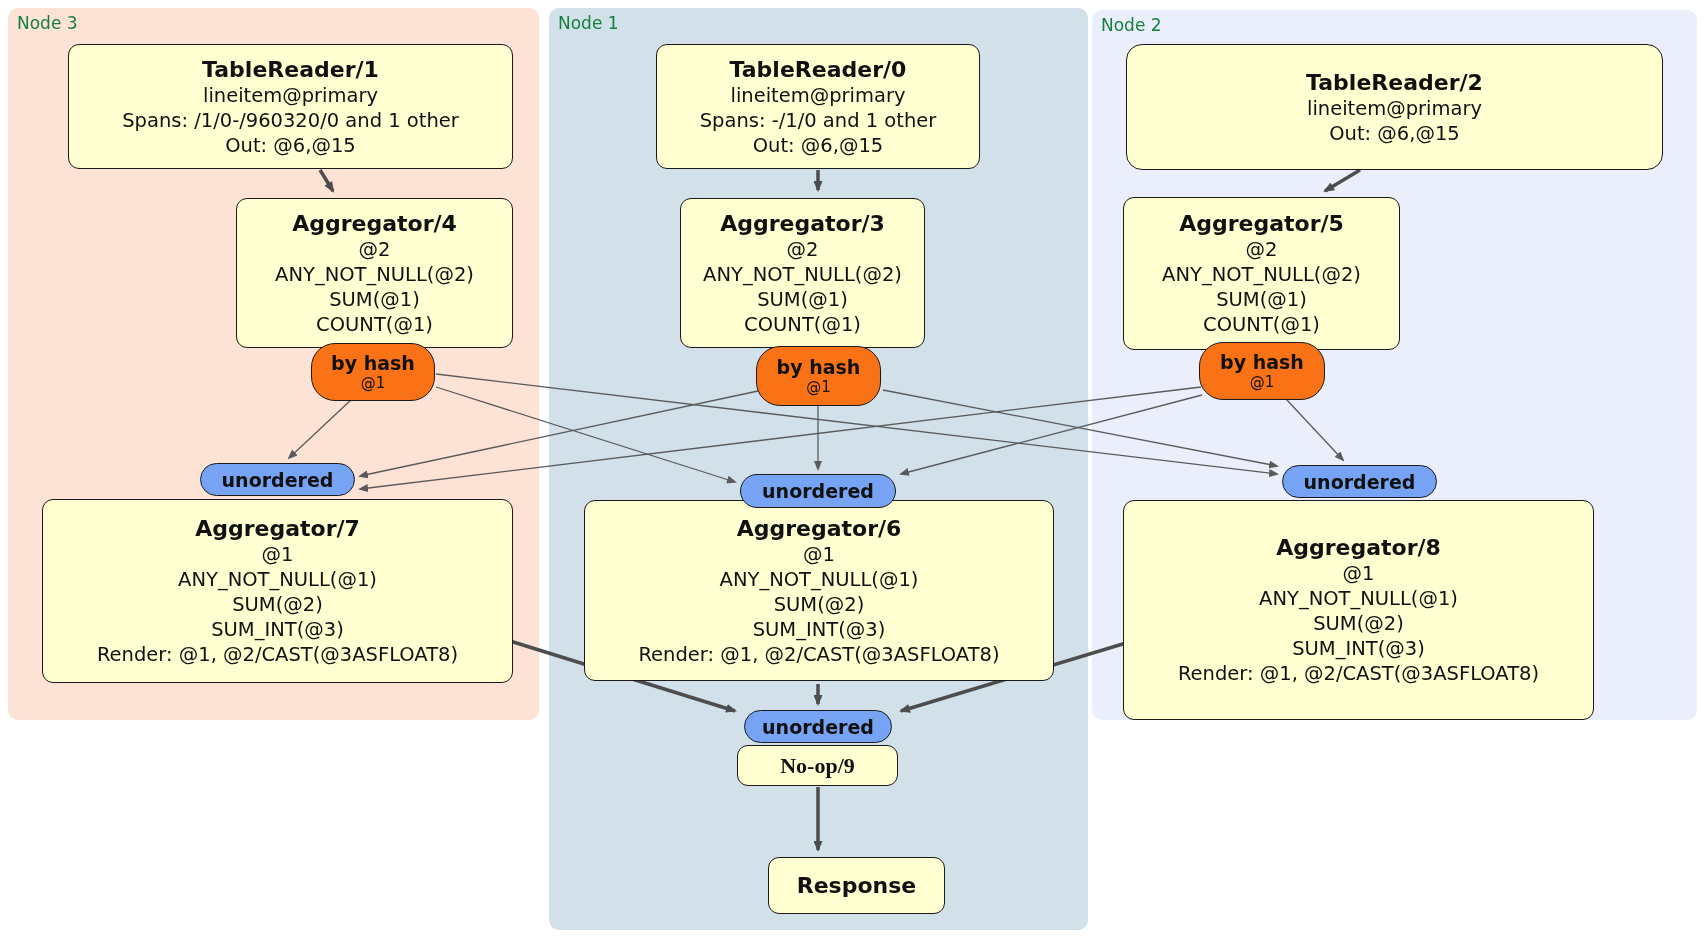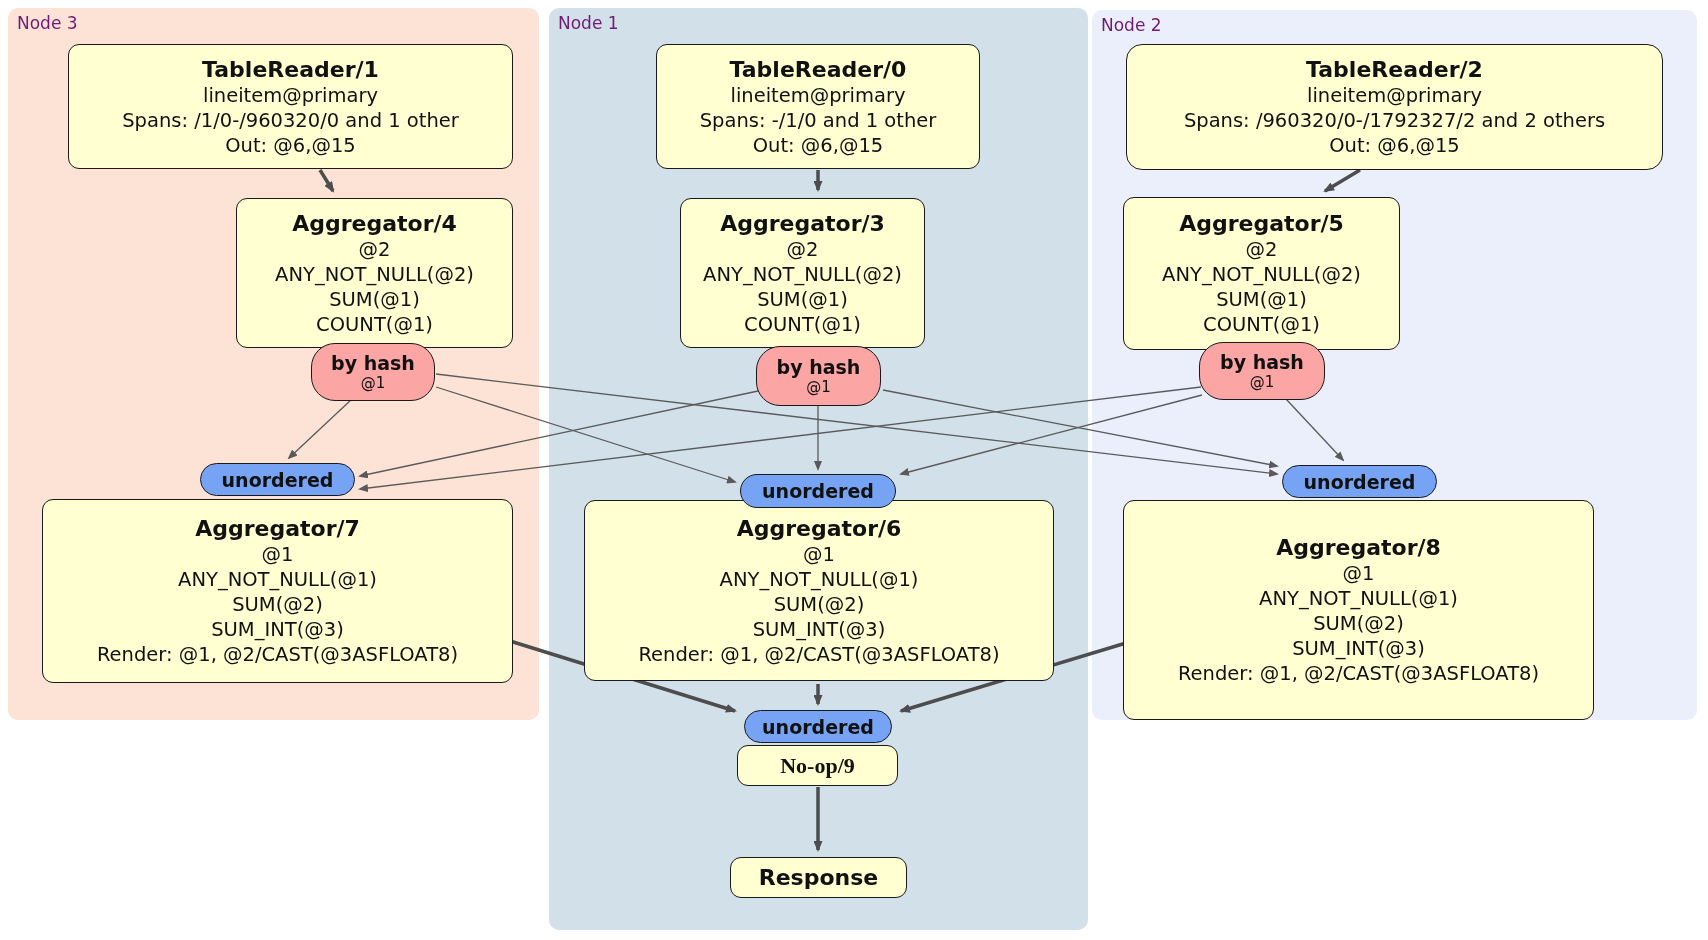--- a/index.html
+++ b/index.html
@@ -3,39 +3,39 @@
 <meta charset="utf-8">
 <style>
   html,body{margin:0;padding:0;background:#ffffff;}
   body{
     width:1708px;height:940px;position:relative;overflow:hidden;
     font-family:"DejaVu Sans","Liberation Sans",sans-serif;color:#111;
   }
   .stage{position:absolute;inset:0;width:1708px;height:940px;}
   
   .group{position:absolute;border-radius:10px;}
-  .group-label{position:absolute;left:9px;top:5px;font-size:17px;color:#701a75;white-space:nowrap;}
+  .group-label{position:absolute;left:9px;top:5px;font-size:17px;color:#15803d;white-space:nowrap;}
   #group-node3{left:8px;top:8px;width:531px;height:712px;background:#fce3d6;}
   #group-node1{left:549px;top:8px;width:539px;height:922px;background:#d2e0ea;}
   #group-node2{left:1092px;top:10px;width:605px;height:710px;background:#eaeffb;}
   
   #edge-layer{position:absolute;left:0;top:0;z-index:2;}
   .edge-thick{stroke:#4d4d4d;stroke-width:3.5;fill:none;}
   .edge-thin{stroke:#5a5a5a;stroke-width:1.3;fill:none;}
   
   .proc{
     position:absolute;z-index:3;background:#ffffd2;border:1.6px solid #1a1a1a;border-radius:11px;
     display:flex;flex-direction:column;justify-content:center;align-items:center;
     text-align:center;box-sizing:border-box;padding:4px 10px;
   }
   .proc-title{font-size:22px;font-weight:bold;line-height:27px;white-space:nowrap;}
   .proc-line{font-size:19.5px;line-height:25px;white-space:nowrap;}
   
   .router{
-    position:absolute;z-index:4;background:#fca5a5;border:1.6px solid #1a1a1a;border-radius:24px;
+    position:absolute;z-index:4;background:#f97316;border:1.6px solid #1a1a1a;border-radius:24px;
     display:flex;flex-direction:column;justify-content:center;align-items:center;box-sizing:border-box;
   }
   .router-label{font-size:19px;font-weight:bold;line-height:22px;}
   .router-detail{font-size:15px;line-height:18px;}
   
   .sync{
     position:absolute;z-index:4;background:#76a3f3;border:1.6px solid #1a1a1a;border-radius:17px;
     display:flex;justify-content:center;align-items:center;box-sizing:border-box;
     font-size:19px;font-weight:bold;
   }
@@ -92,21 +92,20 @@
   </div>
   <div class="proc" style="left:656px;top:44px;width:324px;height:125px;">
     <div class="proc-title">TableReader/0</div>
     <div class="proc-line">lineitem@primary</div>
     <div class="proc-line">Spans: -/1/0 and 1 other</div>
     <div class="proc-line">Out: @6,@15</div>
   </div>
   <div class="proc" style="left:1126px;top:44px;width:537px;height:126px;border-radius:16px;">
     <div class="proc-title">TableReader/2</div>
     <div class="proc-line">lineitem@primary</div>
-    <div class="proc-line">Spans: /960320/0-/1792327/2 and 2 others</div>
     <div class="proc-line">Out: @6,@15</div>
   </div>
 
   <div class="proc" style="left:236px;top:198px;width:277px;height:150px;">
     <div class="proc-title">Aggregator/4</div>
     <div class="proc-line">@2</div>
     <div class="proc-line">ANY_NOT_NULL(@2)</div>
     <div class="proc-line">SUM(@1)</div>
     <div class="proc-line">COUNT(@1)</div>
   </div>
@@ -172,17 +171,17 @@
     <div class="proc-line">SUM_INT(@3)</div>
     <div class="proc-line">Render: @1, @2/CAST(@3ASFLOAT8)</div>
   </div>
 
   <div class="sync" style="left:744px;top:710px;width:148px;height:33px;">
     <span>unordered</span>
   </div>
   <div class="proc" style="left:737px;top:745px;width:161px;height:41px;font-family:Liberation Serif, serif;">
     <div class="proc-title">No-op/9</div>
   </div>
-  <div class="proc" style="left:730px;top:857px;width:177px;height:41px;">
+  <div class="proc" style="left:768px;top:857px;width:177px;height:57px;">
     <div class="proc-title">Response</div>
   </div>
 
 </div>
 
 </body></html>

